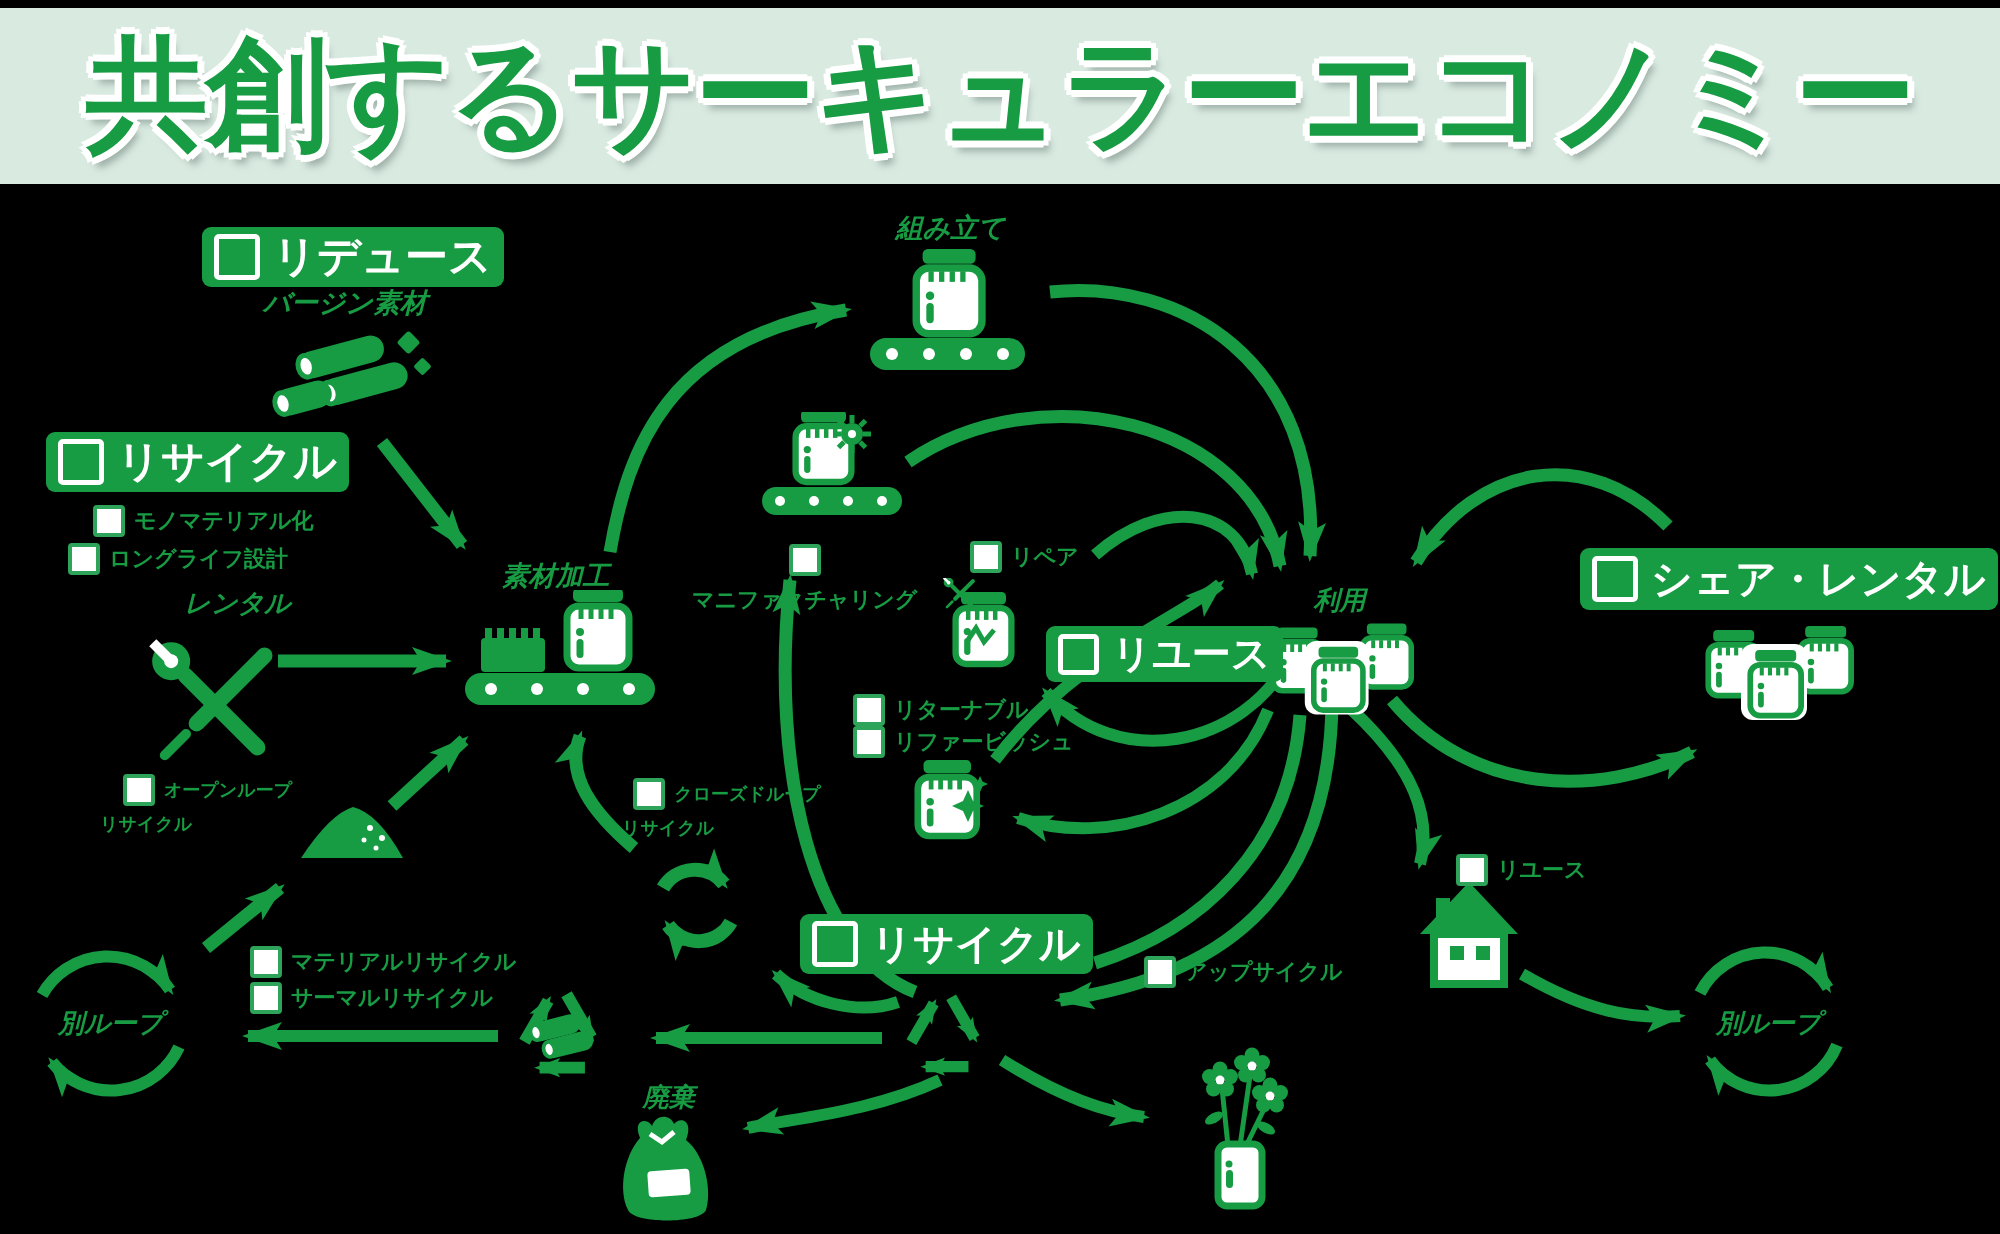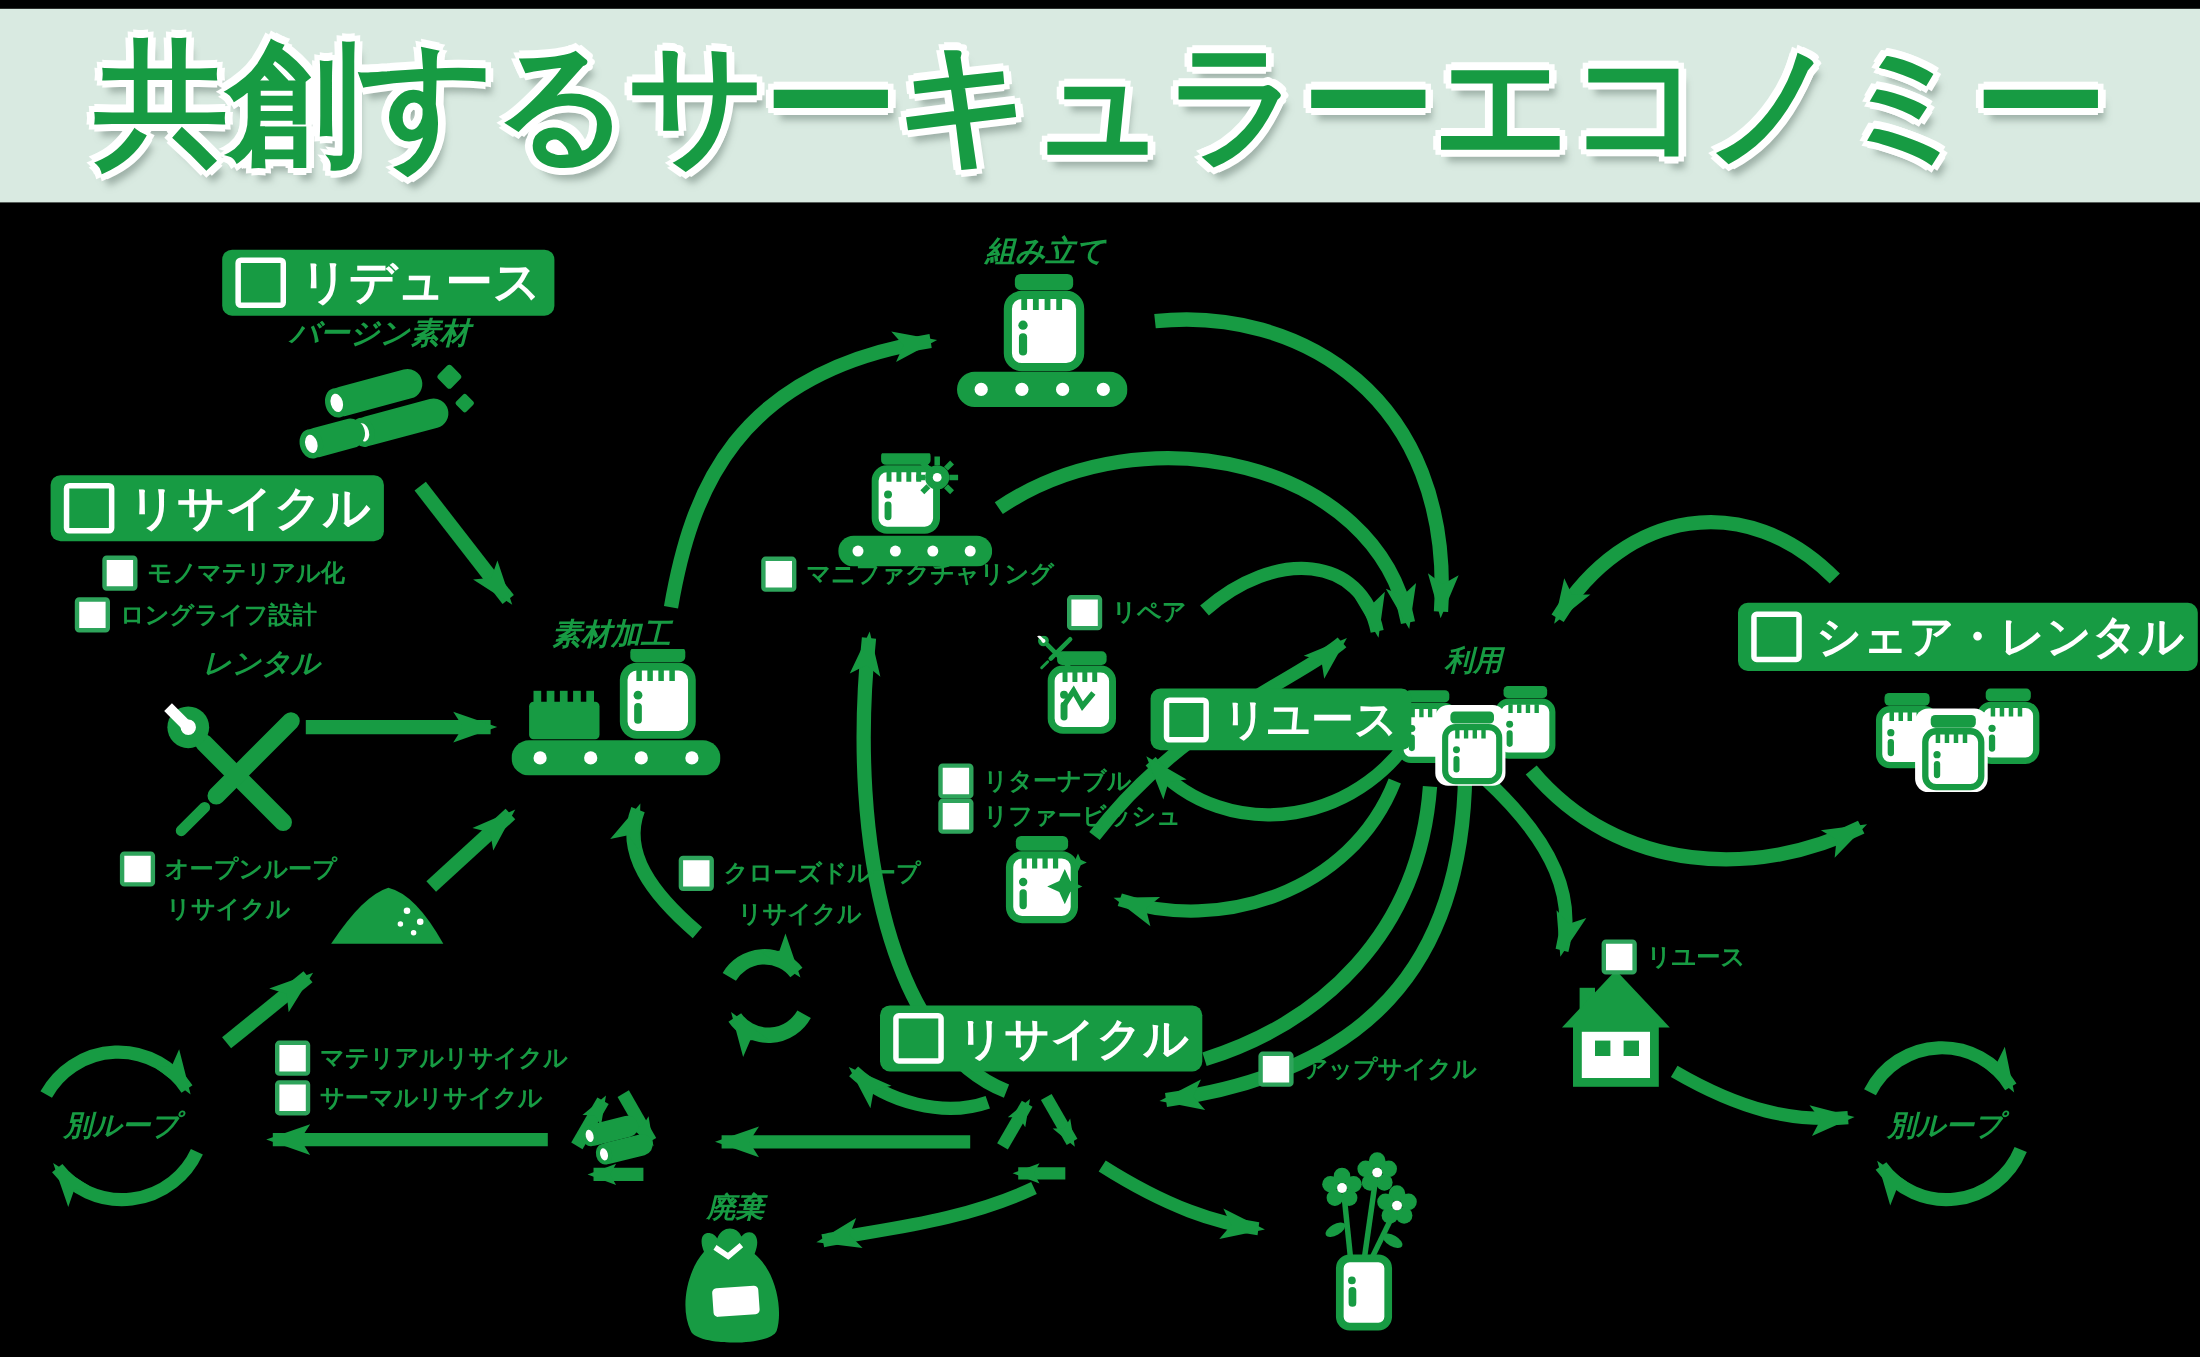--- a/index.html
+++ b/index.html
@@ -24,22 +24,22 @@
           padding:0 12px; height:60px; font-size:42px; white-space:nowrap; }
   .badge .box{ width:36px; height:36px; border:5px solid #fff; border-radius:5px; flex:0 0 auto; }
   .badge.sm{ height:56px; font-size:39px; }
   .badge.sm .box{ width:31px; height:31px; }
 
   
   .chk{ position:absolute; z-index:3; display:flex; align-items:center; gap:9px;
         color:var(--g); font-weight:bold; font-size:22px; white-space:nowrap; }
   .chk .box{ width:24px; height:24px; border:4px solid var(--gl); border-radius:4px;
              background:#fff; flex:0 0 auto; }
-  .chk2{ position:absolute; z-index:3; color:var(--g); font-weight:bold; font-size:22px;
-         text-align:center; white-space:nowrap; }
+  .chk2{ position:absolute; z-index:3; color:var(--g); font-weight:bold; font-size:18px;
+         text-align:left; white-space:nowrap; }
   .chk2 .row{ display:flex; align-items:center; gap:9px; justify-content:center; }
   .chk2 .box{ width:24px; height:24px; border:4px solid var(--gl); border-radius:4px;
               background:#fff; flex:0 0 auto; }
   .chk2 .l2{ margin-top:6px; }
 
   
   .nlabel{ position:absolute; z-index:3; color:var(--g); font-weight:bold; font-size:26px;
            text-align:center; white-space:nowrap;font-style:italic; }
 
   .icon{ position:absolute; z-index:2; }
@@ -190,21 +190,21 @@
   </div>
 
   <div class="chk" style="left:68px; top:505px;margin-left:25px;">
     <span class="box"></span>
     <span>モノマテリアル化</span>
   </div>
   <div class="chk" style="left:68px; top:543px;">
     <span class="box"></span>
     <span>ロングライフ設計</span>
   </div>
-  <div class="chk" style="left:692px; top:506px;">
+  <div class="chk" style="left:692px; top:544px;flex-direction:column;">
     <span class="box"></span>
     <span>マニファクチャリング</span>
   </div>
   <div class="chk" style="left:970px; top:541px;">
     <span class="box"></span>
     <span>リペア</span>
   </div>
   <div class="chk" style="left:853px; top:694px;">
     <span class="box"></span>
     <span>リターナブル</span>

